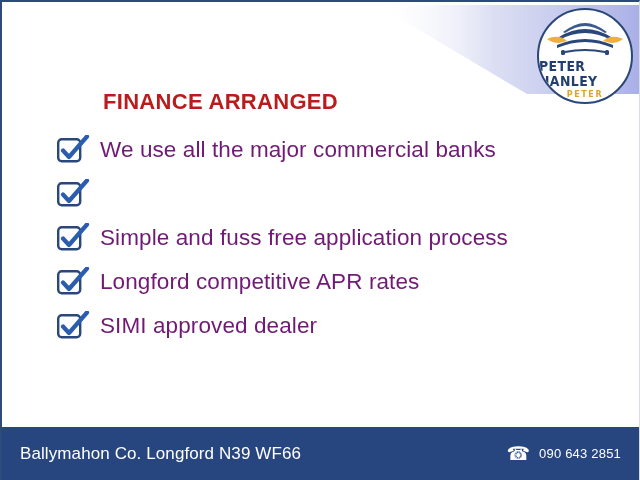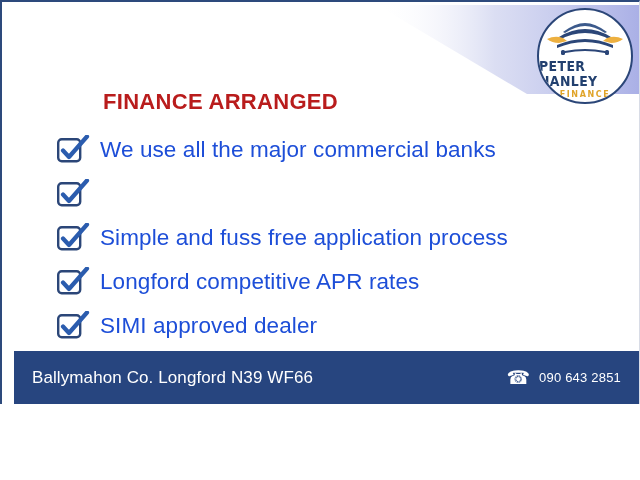--- a/index.html
+++ b/index.html
@@ -6,21 +6,21 @@
 
   html, body {
     width:640px; height:480px;
     background:#ffffff;
     font-family:"Liberation Sans", sans-serif;
     overflow:hidden;
   }
 
   #banner {
     position:relative;
-    width:640px; height:404px;
+    width:640px; height:480px;
     background:#ffffff;
     border-top:2px solid #2d4a7c;
     border-left:2px solid #2d4a7c;
     border-right:1px solid #d8dce6;
     overflow:hidden;
     padding-left:25px;
   }
 
   
   .wedge {
@@ -91,29 +91,29 @@
   .cbx {
     flex:0 0 auto;
     width:34px; height:30px;
     margin-right:10px;
     position:relative;
   }
   .cbx svg { position:absolute; left:0; top:0; width:34px; height:30px; }
   .item-label {
     font-size:22.5px;
     font-weight:400;
-    color:#1d4ed8;
+    color:#701a75;
     white-space:nowrap;
     letter-spacing:0.1px;
   }
 
   
   .footer {
     position:absolute;
-    left:12px; right:0; bottom:0;
+    left:0; right:0; bottom:0;
     height:53px;
     background:#27457f;
     display:flex;
     align-items:center;
   }
   .footer-address {
     position:absolute;
     left:18px;
     font-size:17px;
     font-weight:400;
@@ -164,21 +164,21 @@
       <path d="M18 14 Q30 5 40 5 Q50 5 62 14 L60 15 Q49 8 40 8 Q31 8 20 15 Z" fill="#3c5a8c"></path>
       <path d="M14 19 Q27 11 40 11 Q53 11 66 19 L66 22 Q53 15 40 15 Q27 15 14 22 Z" fill="#2b4678"></path>
       <path d="M2 21 Q10 17 18 20 L22 23 L14 25 Q7 25 2 21 Z" fill="#edb040"></path>
       <path d="M78 21 Q70 17 62 20 L58 23 L66 25 Q73 25 78 21 Z" fill="#edb040"></path>
       <path d="M12 27 Q26 21 40 21 Q54 21 68 27 L68 30 Q54 24 40 24 Q26 24 12 30 Z" fill="#2b4678"></path>
       <rect x="16" y="32" width="4" height="5" rx="1.5" fill="#2b4678"></rect>
       <rect x="60" y="32" width="4" height="5" rx="1.5" fill="#2b4678"></rect>
       <path d="M20 34 Q40 30 60 34" stroke="#2b4678" stroke-width="2.2" fill="none" stroke-linecap="round"></path>
     </svg>
     <div class="logo-name">PETER HANLEY</div>
-    <div class="logo-sub">FINANCE</div>
+    <div class="logo-sub">PETER</div>
   </div>
 
   <div class="heading">FINANCE ARRANGED</div>
 
   <div class="list">
 
     <div class="item">
       <span class="cbx">
         <svg viewBox="0 0 34 30">
           <rect x="2.2" y="4.2" width="22" height="22" rx="3.5" ry="3.5" fill="none" stroke="#2b4678" stroke-width="2.4"></rect>

